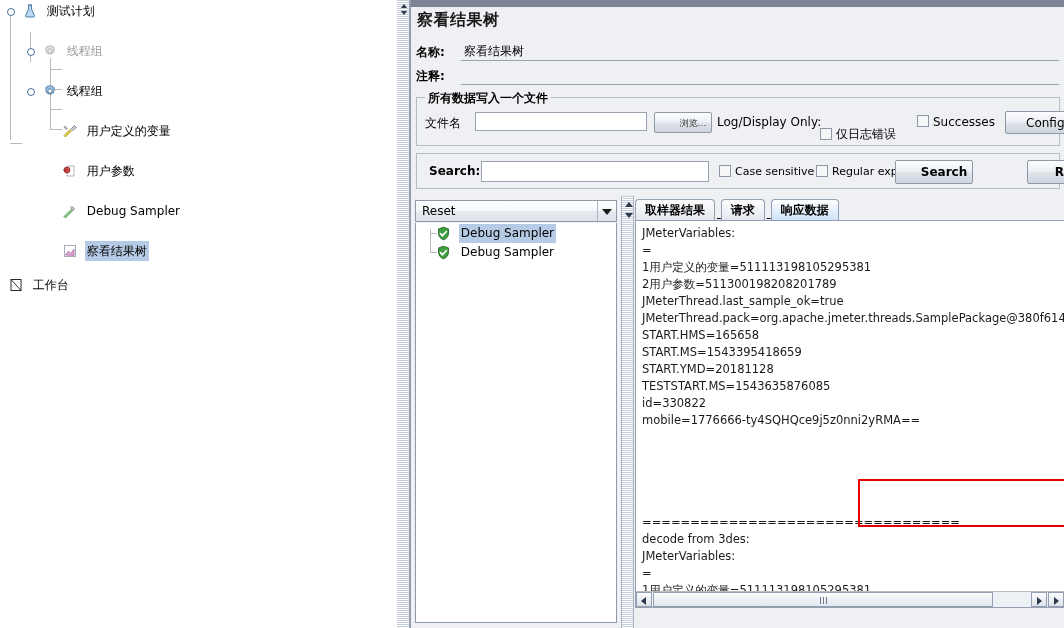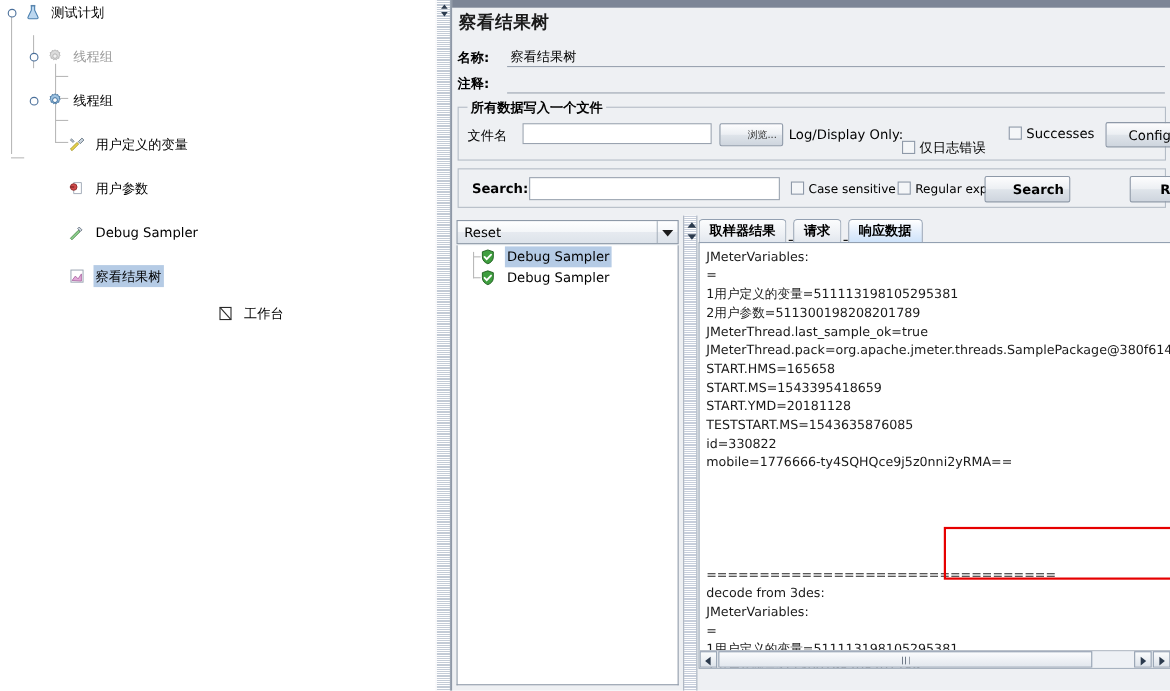--- a/index.html
+++ b/index.html
@@ -305,21 +305,21 @@
     <div class="tree-row" style="left:0; top:120px; padding-left:62px;">
       <span class="tree-icon">
         <svg width="16" height="16" viewBox="0 0 16 16">
           <rect x="2.5" y="2.5" width="11" height="11" fill="#ffffff" stroke="#9aa4b2" stroke-width="0.9"></rect>
           <path d="M3.5 12l3-4 2.5 2.5 3-4.5v6.5z" fill="#e2a8d8" stroke="#a45c9c" stroke-width="0.7"></path>
         </svg>
       </span>
       <span class="tree-label selected">察看结果树</span>
     </div>
 
-    <div class="tree-row" style="left:16px; top:134px; padding-left:29px;text-align:center;">
+    <div class="tree-row" style="left:0; top:134px; padding-left:8px;">
       <span class="tree-icon">
         <svg width="16" height="16" viewBox="0 0 16 16">
           <rect x="3" y="2.5" width="10" height="11" fill="#ffffff" stroke="#2a2a2a" stroke-width="1"></rect>
           <path d="M3 2.5l10 11" stroke="#2a2a2a" stroke-width="1"></path>
         </svg>
       </span>
       <span class="tree-label">工作台</span>
     </div>
   </div>
 

